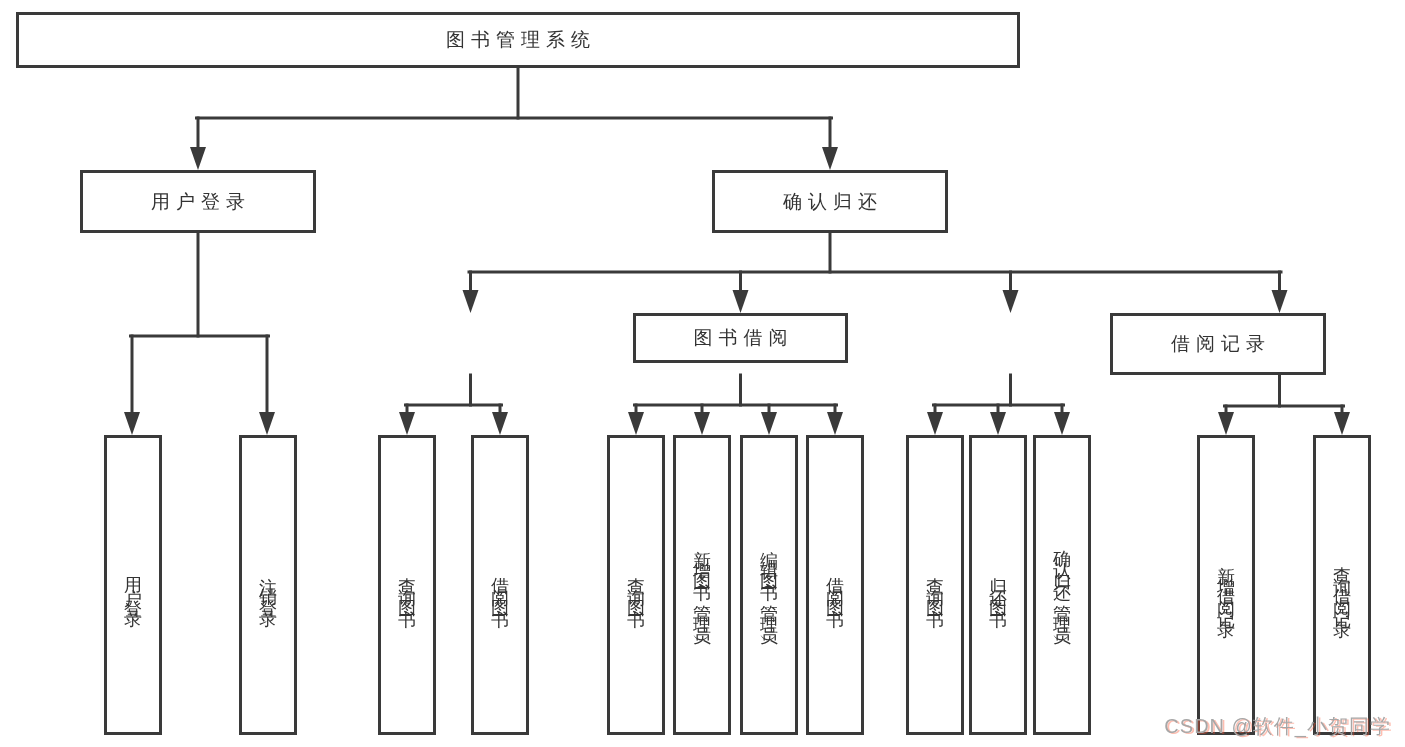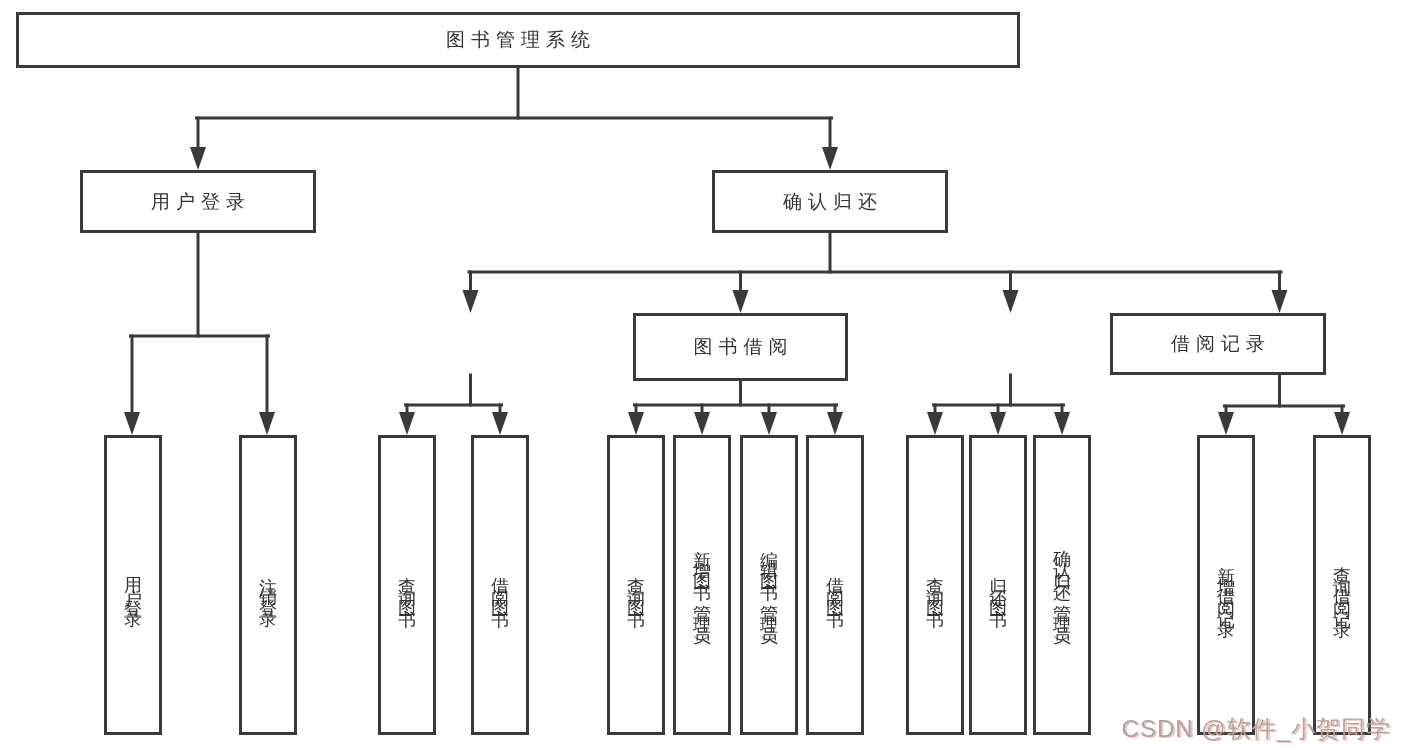--- a/index.html
+++ b/index.html
@@ -45,21 +45,21 @@
     white-space: normal;
     line-height: 1;
   }
   .leaf span {
     display: block;
   }
   .watermark {
     position: absolute;
     top: 713px;
     right: 14px;
-    font-size: 24px;
+    font-size: 20px;
     color: #a7a7a7;
     letter-spacing: 1px;
     text-shadow: 2px 1px 0 rgba(252, 85, 49, 0.38);
     white-space: nowrap;
   }
 </style>
 </head>
 <body>
 
 <div class="canvas">
@@ -137,21 +137,21 @@
     <span>图书管理系统</span>
   </div>
 
   <div class="box" style="left:80px;top:170px;width:236px;height:63px">
     <span>用户登录</span>
   </div>
   <div class="box" style="left:712px;top:170px;width:236px;height:63px">
     <span>确认归还</span>
   </div>
 
-  <div class="box" style="left:633px;top:313px;width:215px;height:68px">
+  <div class="box" style="left:633px;top:313px;width:215px;height:50px">
     <span>图书借阅</span>
   </div>
   <div class="box" style="left:1110px;top:313px;width:216px;height:62px">
     <span>借阅记录</span>
   </div>
 
   <div class="box leaf" style="left:104px;top:435px;width:58px;height:300px">
     <span>用户登录</span>
   </div>
   <div class="box leaf" style="left:239px;top:435px;width:58px;height:300px">

